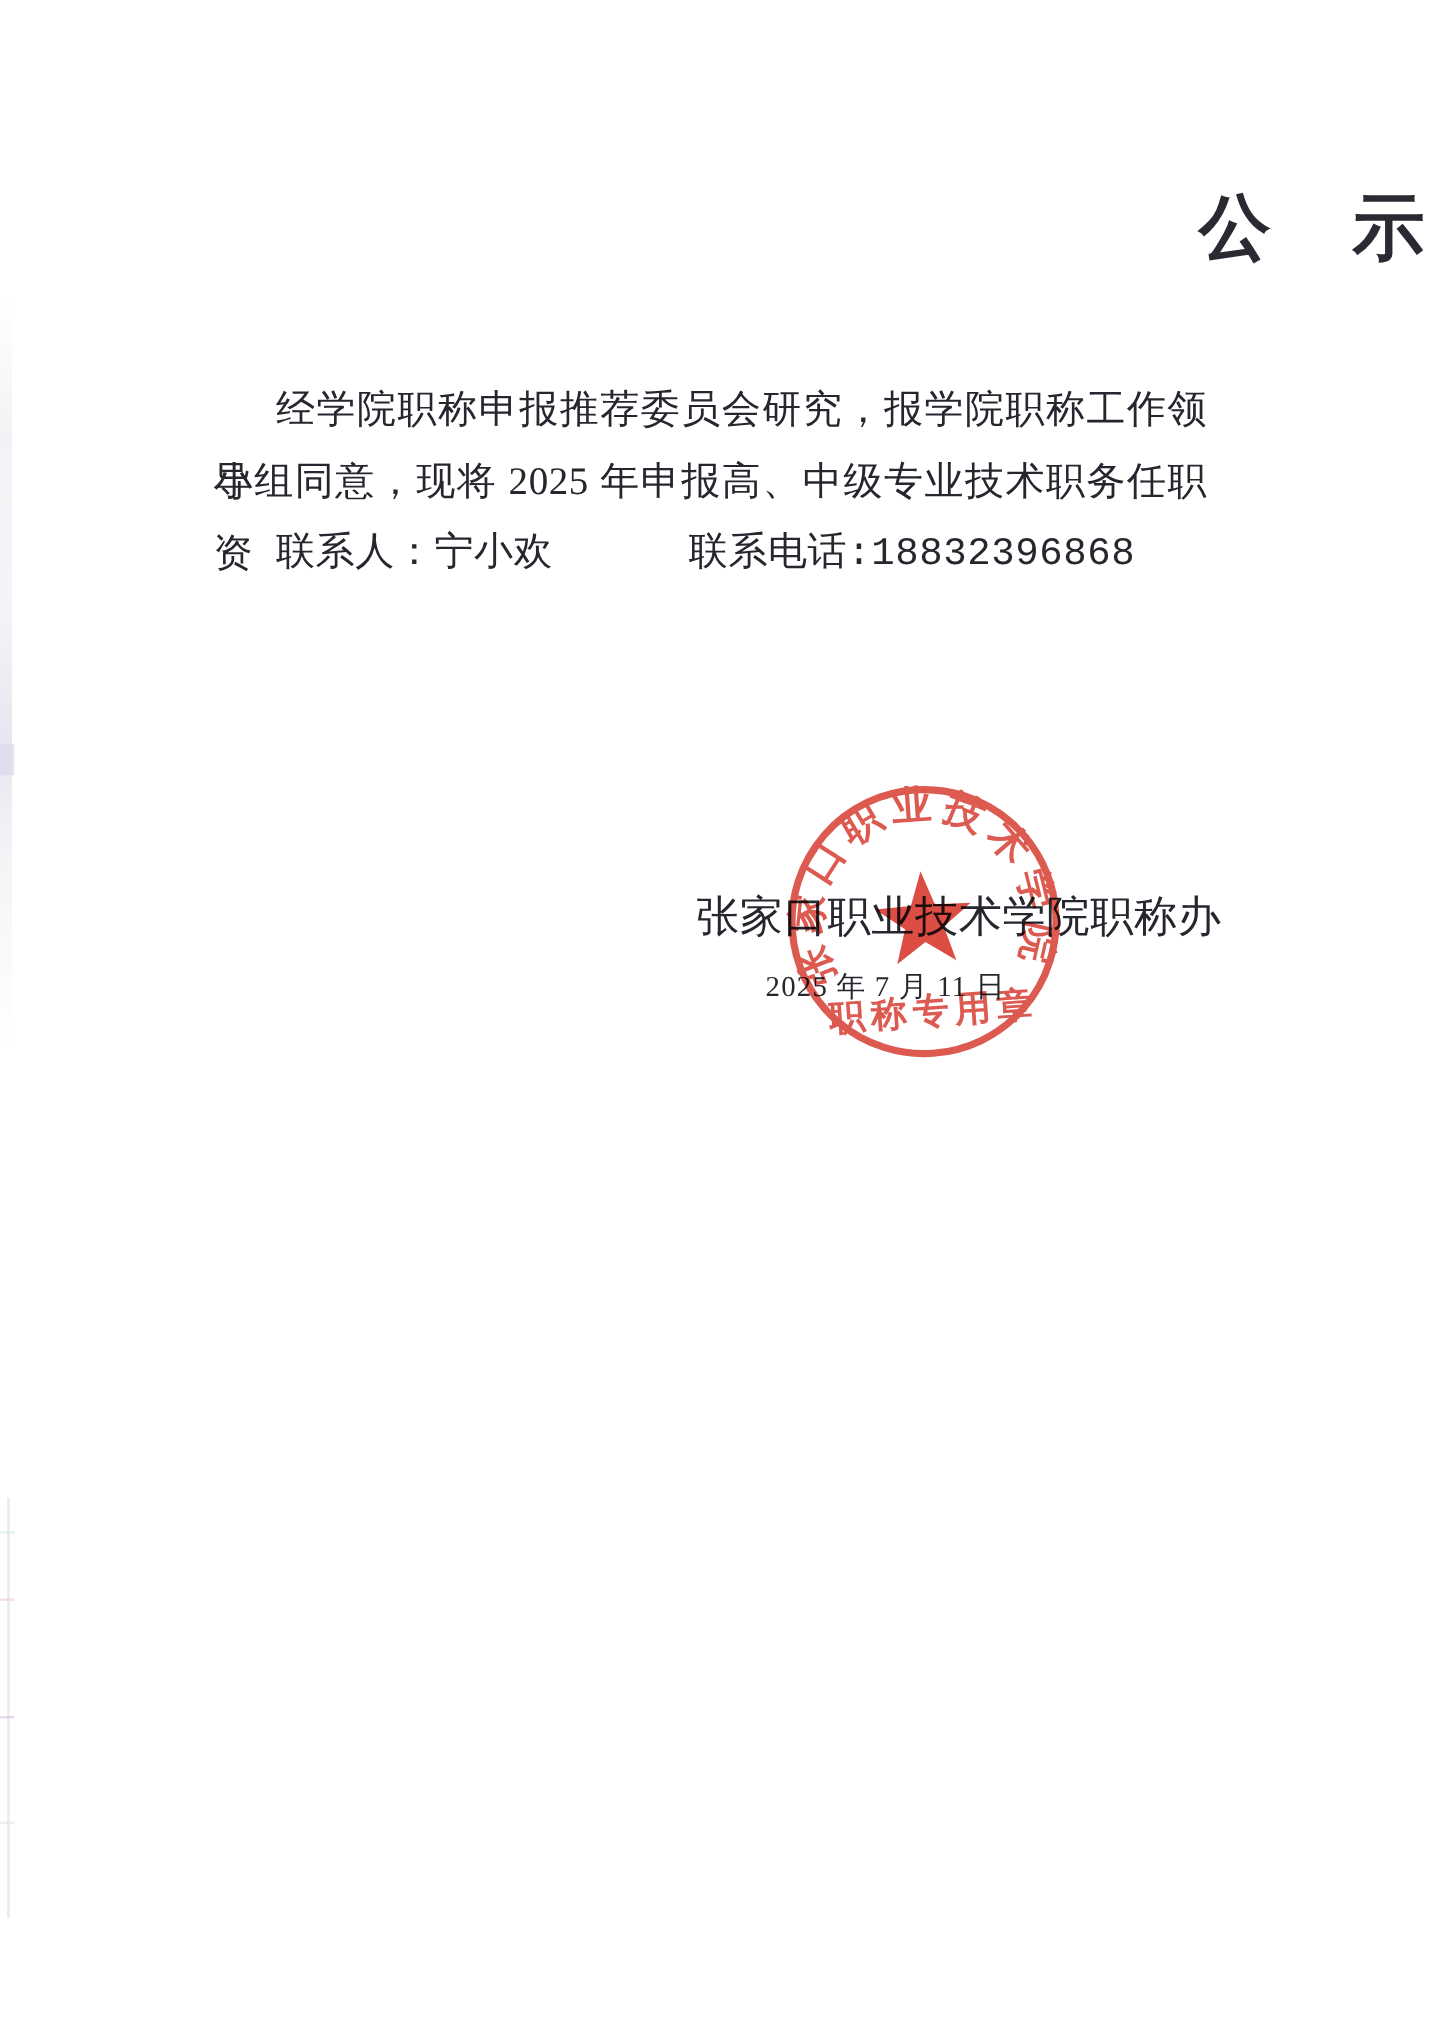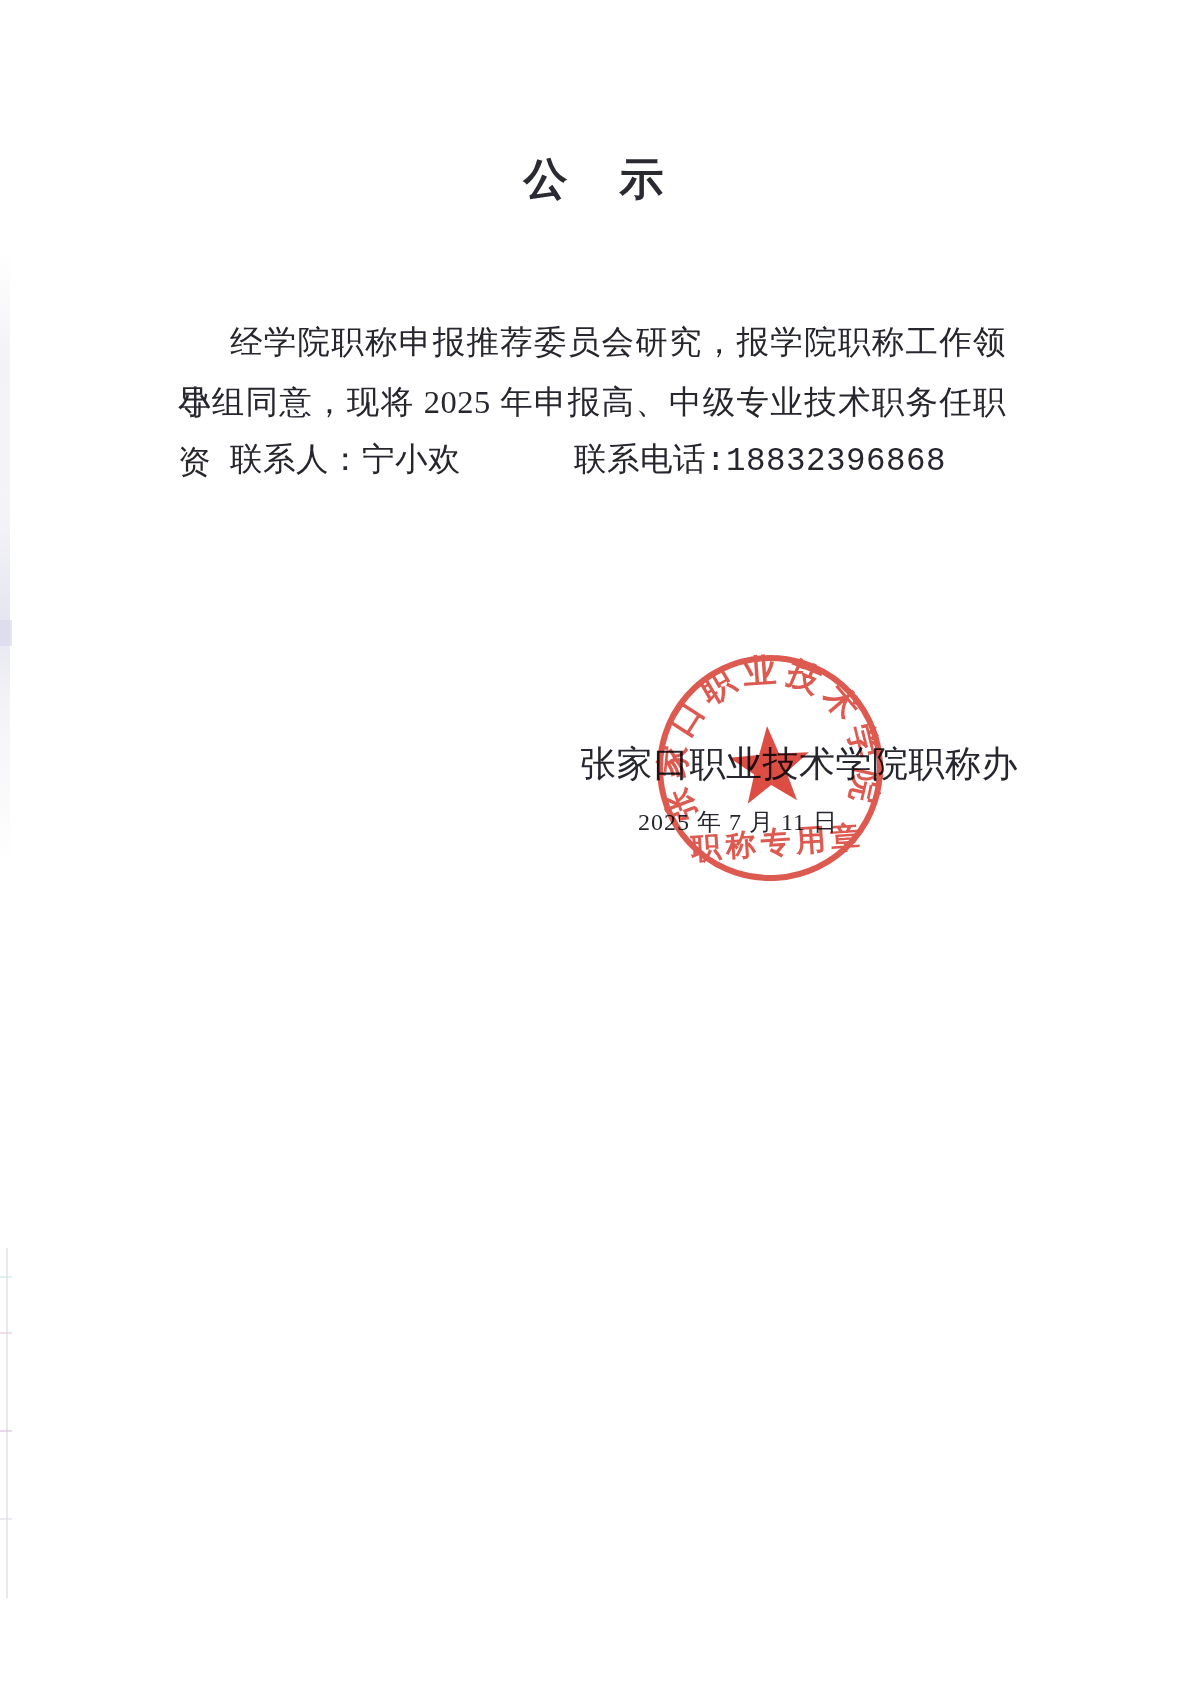--- a/index.html
+++ b/index.html
@@ -41,22 +41,22 @@
   .tick1 { top: 1276px; background: #cfe7e4; }
   .tick2 { top: 1332px; background: #ecc8e0; }
   .tick3 { top: 1430px; background: #d8c0e4; }
   .tick4 { top: 1518px; background: #e0e0ea; }
   .tick5 { top: 620px; background: #d9d9ec; height: 26px; opacity: 0.7; }
 
   .doc-title {
     position: absolute;
     left: 0; top: 150px;
     width: 100%;
-    text-align: center;
-    font-size: 44px;
+    text-align: right;
+    font-size: 60px;
     font-weight: 700;
     letter-spacing: 4px;
     color: #2a2a33;
   }
 
   .text-block {
     position: absolute;
     left: 178px; top: 312px;
     width: 828px;
     font-size: 32.5px;

